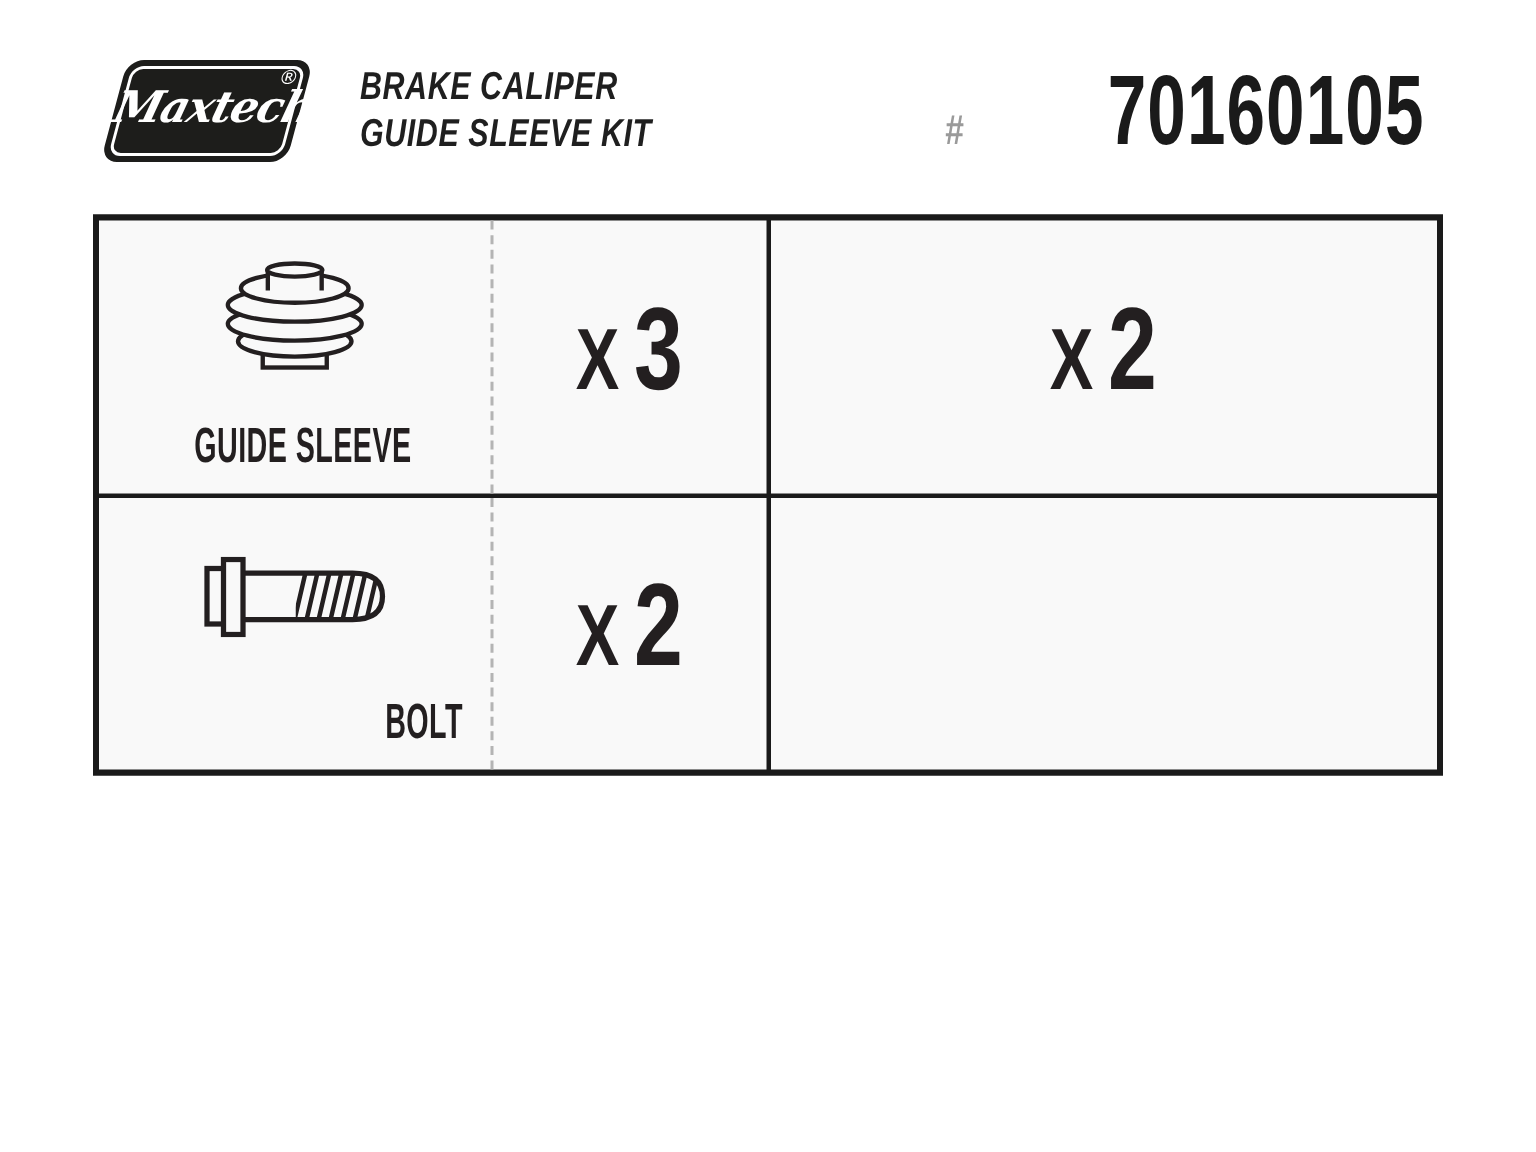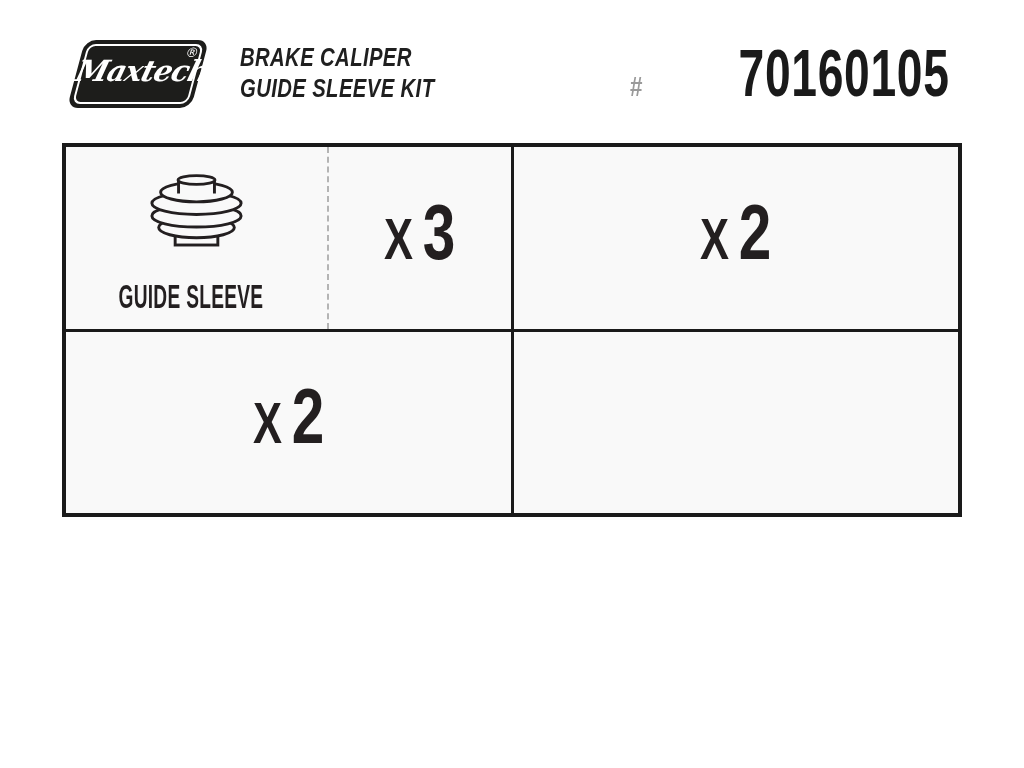--- a/index.html
+++ b/index.html
@@ -49,21 +49,21 @@
 
   
   .kit-table {
     position:absolute; left:62px; top:143px; width:900px; height:374px;
     border:4px solid #1a1a1a; background:#1a1a1a;
     display:grid; grid-template-columns:1fr 1fr; grid-template-rows:1fr 1fr;
     grid-gap:3px;
   }
   .cell { background:#f9f9f9; display:flex; }
   .part-zone {
-    flex:59; display:flex; flex-direction:column; align-items:flex-start;
+    flex:59; display:flex; flex-direction:column; align-items:flex-end;
     justify-content:flex-end; border-right:2px dashed #b4b4b4; min-width:0;
   }
   .part-zone.no-divider { border-right:none; }
   .icon-box {
     flex:1; display:flex; align-items:center; justify-content:center; width:100%;
   }
   .part-label {
     font-weight:bold; font-size:33px; line-height:1; margin-bottom:16px;
     transform:scaleX(0.58); transform-origin:50% 100%; white-space:nowrap;
     letter-spacing:0.5px; color:#231f20;
@@ -133,20 +133,40 @@
     <div class="cell">
       <div class="count-zone">
         <div class="count-inner">
           <span class="count-x">X</span>
           <span class="count-n">2</span>
         </div>
       </div>
     </div>
 
     <div class="cell">
+      <div class="part-zone">
+        <div class="icon-box">
+          <svg width="124" height="54" viewBox="0 0 124 54">
+            <defs>
+              <clipPath id="threadClip">
+                <path d="M62 10 H100 Q120 10 120 26 Q120 43 100 43 H62 Z"></path>
+              </clipPath>
+            </defs>
+            <g class="ink" stroke-width="3.5">
+              <path d="M26 11 H100 Q120 11 120 26.5 Q120 42 100 42 H26 Z"></path>
+              <g clip-path="url(#threadClip)" fill="none" stroke-width="3">
+                <path d="M60 48 L70 5 M68 48 L78 5 M76 48 L86 5 M84 48 L94 5 M92 48 L102 5 M100 48 L110 5 M108 48 L118 5 M116 48 L126 5"></path>
+              </g>
+              <rect x="3" y="8" width="16" height="37"></rect>
+              <rect x="14" y="2" width="13" height="50"></rect>
+            </g>
+          </svg>
+        </div>
+        <div class="part-label">BOLT</div>
+      </div>
       <div class="count-zone">
         <div class="count-inner">
           <span class="count-x">X</span>
           <span class="count-n">2</span>
         </div>
       </div>
     </div>
 
     <div class="cell">
       <div class="part-zone no-divider"></div>

